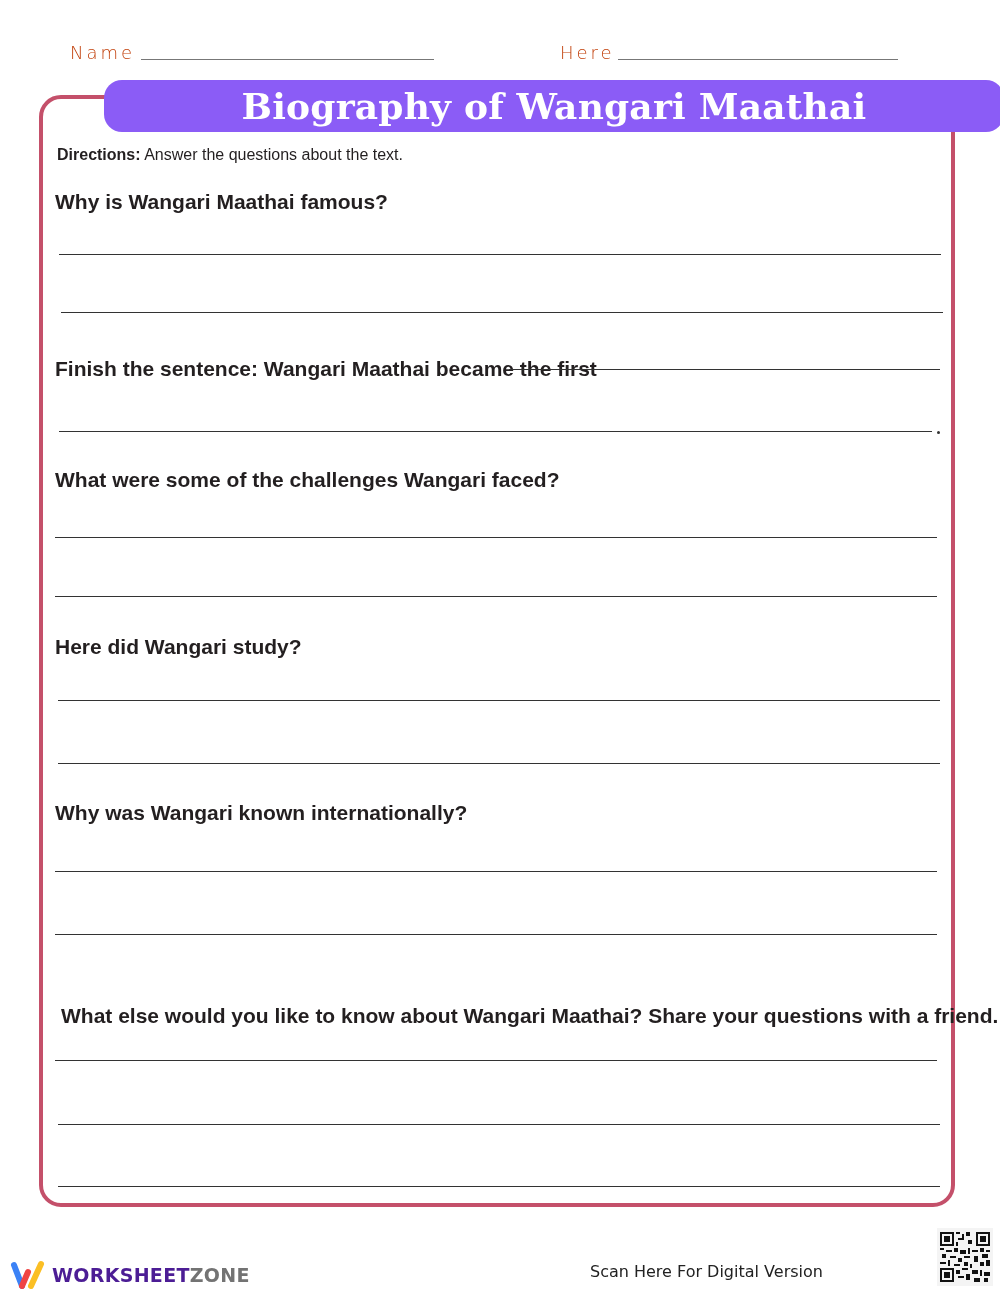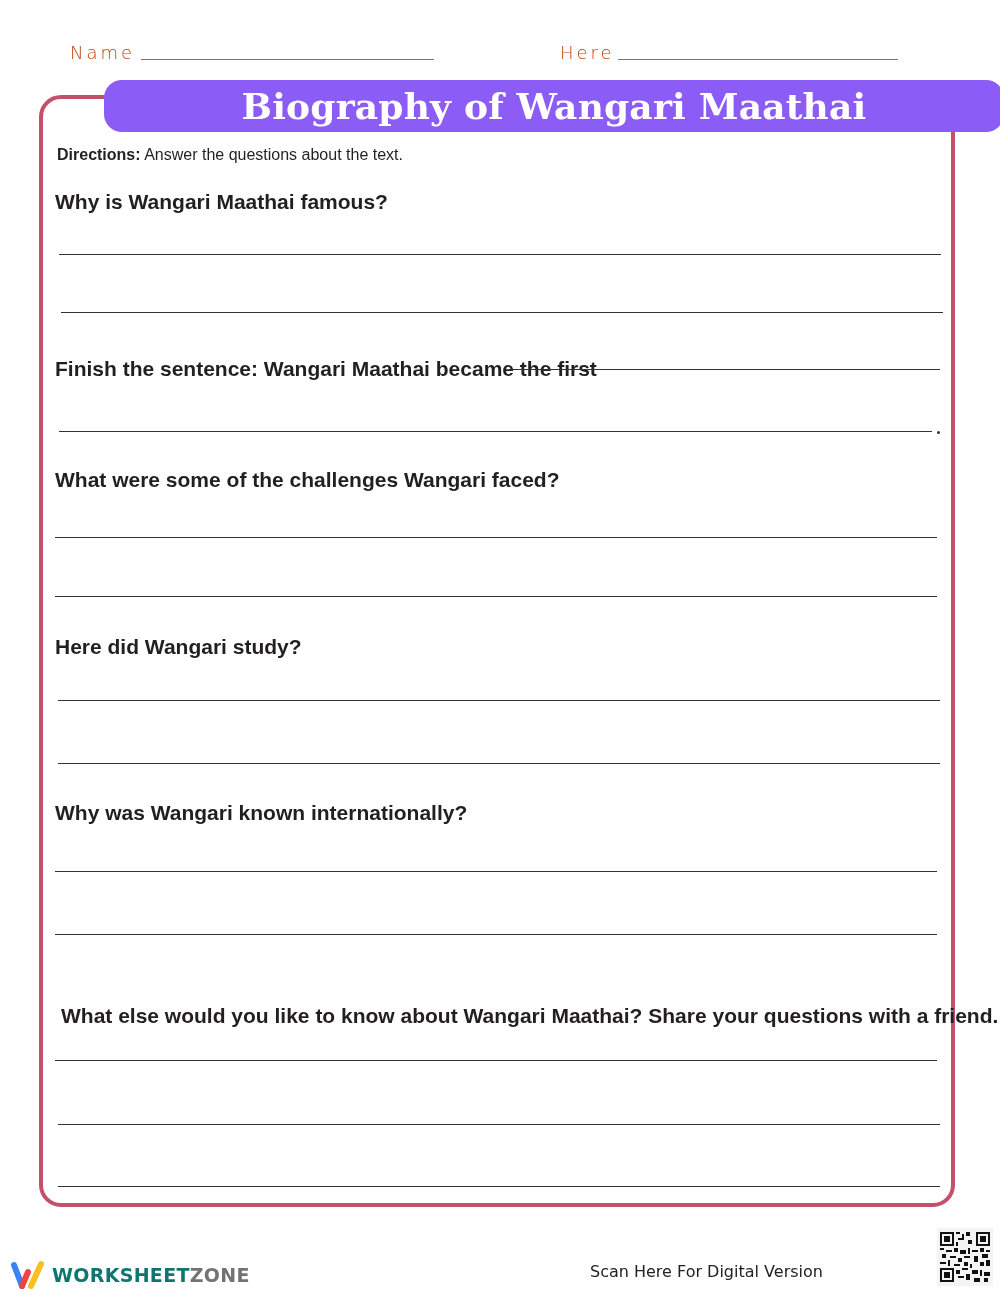--- a/index.html
+++ b/index.html
@@ -16,21 +16,21 @@
   .directions b { font-weight: bold; }
 
   .q { position: absolute; left: 55px; font-size: 21px; color: #231f20; white-space: nowrap; font-weight: bold; }
   .line { position: absolute; height: 0; border-top: 1.5px solid #333; }
 
   .dot { position: absolute; width: 3px; height: 3px; border-radius: 50%; background: #333; }
 
   .footer-logo { position: absolute; left: 10px; top: 1260px; display: flex; align-items: center; }
   .logo-mark { width: 36px; height: 30px; position: relative; }
   .logo-text { margin-left: 6px; font-family: "DejaVu Sans", sans-serif; font-weight: bold; font-size: 19px; letter-spacing: 0.3px; }
-  .logo-ws { color: #0f766e; text-align: right; }
+  .logo-ws { color: #4c1d95; text-align: right; }
   .logo-zone { color: #737373; }
 
   .scan-text { position: absolute; left: 590px; top: 1262px; font-family: "DejaVu Sans", sans-serif; font-size: 16px; color: #222; }
   .qr { position: absolute; left: 937px; top: 1228px; width: 56px; height: 58px; background: #f4f4f4; display: flex; align-items: center; justify-content: center; }
 </style>
 </head>
 <body>
 
 <span class="hdr-label" style="left:70px;">Name</span>
 <div class="hdr-line" style="left:141px; width:293px;"></div>

